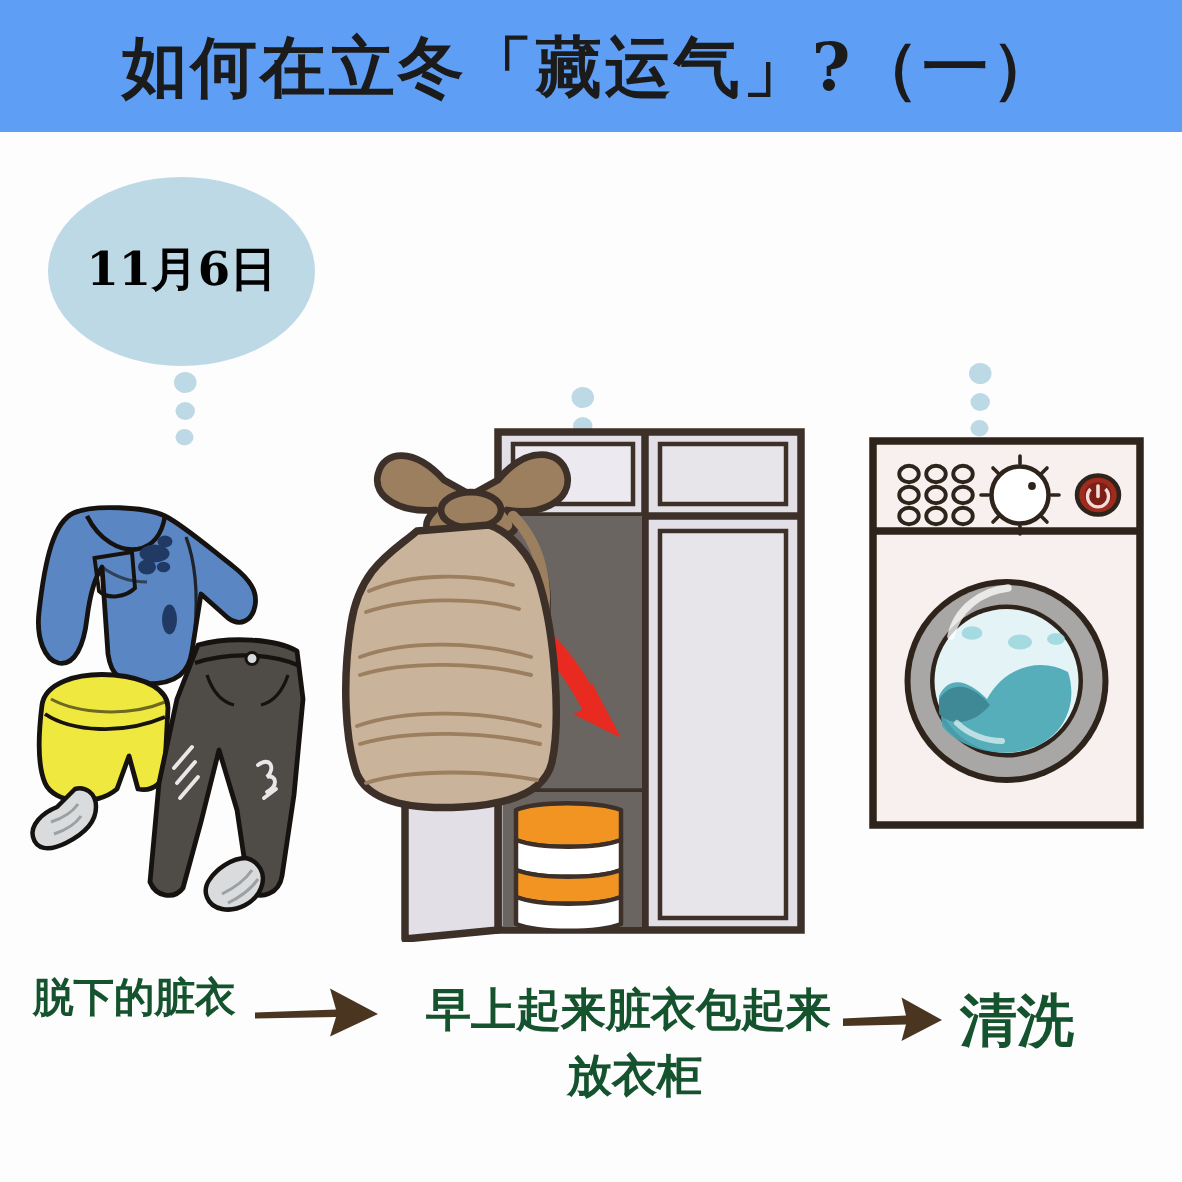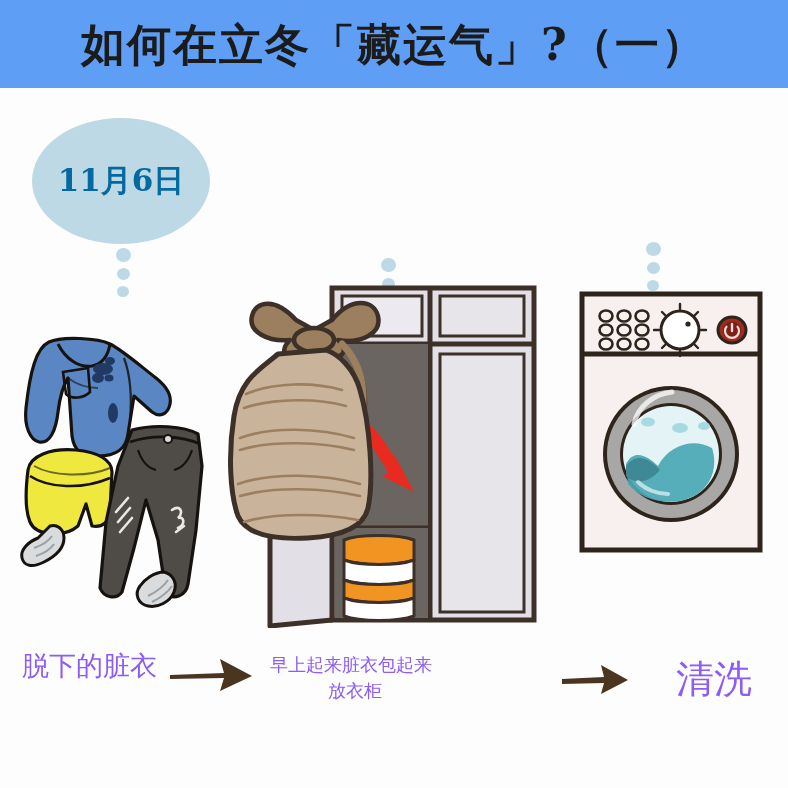--- a/index.html
+++ b/index.html
@@ -46,21 +46,21 @@
 
   
   .bubble {
     position: absolute;
     background: #bed9e6;
     border-radius: 50%;
     display: flex;
     flex-direction: column;
     align-items: center;
     justify-content: center;
-    color: #0369a1;
+    color: #000000;
     font-family: "DejaVu Serif", "Liberation Serif", serif;
     font-weight: bold;
     line-height: 1.15;
     text-align: center;
   }
   .bubble .line { display: block; }
 
   #bubble-1 { left: 32px;  top: 118px; width: 178px; height: 126px; font-size: 31px; }
   #bubble-2 { left: 298px; top: 116px; width: 180px; height: 140px; font-size: 30px; }
   #bubble-3 { left: 558px; top: 118px; width: 182px; height: 120px; font-size: 31px; }
@@ -106,29 +106,29 @@
     position: absolute;
     left: 576px;
     top: 288px;
     width: 190px;
     height: 268px;
   }
 
   
   .caption {
     position: absolute;
-    color: #8b5cf6;
+    color: #14532d;
     font-family: "DejaVu Serif", "Liberation Serif", serif;
-    font-weight: normal;
+    font-weight: bold;
     line-height: 1.45;
     white-space: nowrap;
   }
   #caption-1 { left: 22px;  top: 646px; font-size: 27px; }
-  #caption-2 { left: 270px; top: 652px; font-size: 18px; }
-  #caption-3 { left: 640px; top: 652px; font-size: 38px; margin-left: 36px; }
+  #caption-2 { left: 284px; top: 652px; font-size: 30px; }
+  #caption-3 { left: 640px; top: 652px; font-size: 38px; }
 
   .step-arrow {
     position: absolute;
   }
   #arrow-1 { left: 168px; top: 655px; }
   #arrow-2 { left: 560px; top: 662px; }
 
   .caption .line { display: block; }
   #caption-2 .line.second { padding-left: 8px; text-align: center; }
 </style>

